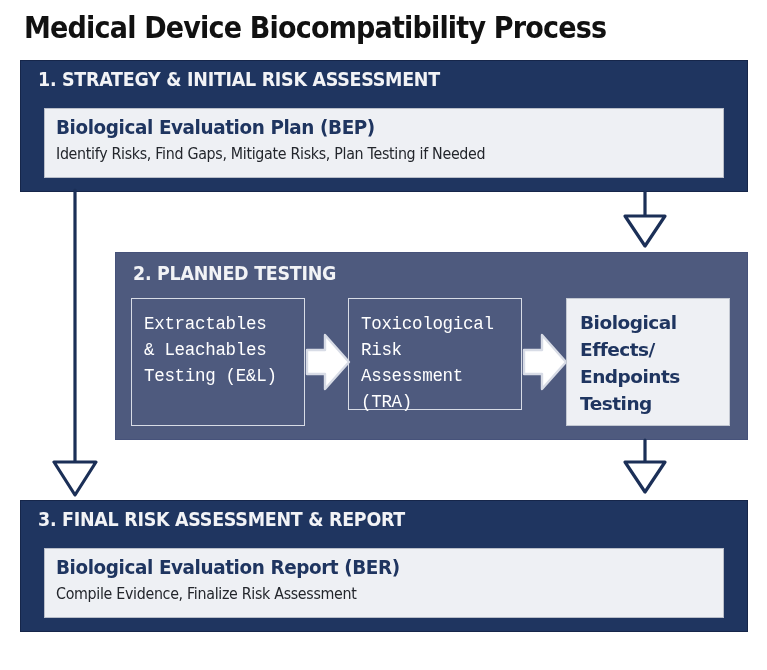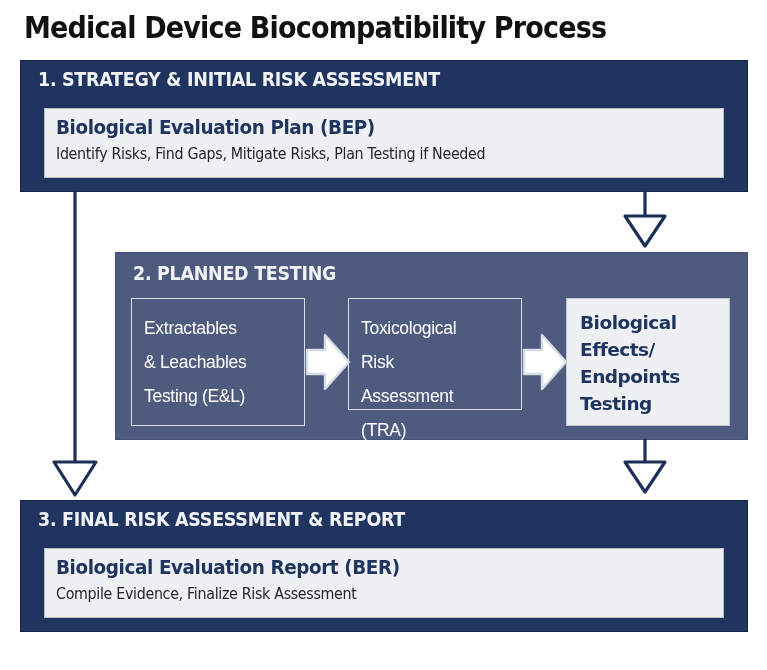--- a/index.html
+++ b/index.html
@@ -106,23 +106,23 @@
   .step-filled {
     background: #eef0f4;
     border: 1px solid #c3c8d2;
     padding-left: 35px;
   }
   .step-text {
     position: absolute;
     left: 12px;
     top: 12px;
     right: 0;
-    font-family: Liberation Sans, sans-serif;
+    font-family: Liberation Mono, monospace;
     font-size: 17.5px;
-    line-height: 34px;
+    line-height: 26px;
     color: #ffffff;
     letter-spacing: -0.3px;
     white-space: pre-line;
   }
   .step-text-strong {
     position: absolute;
     left: 13px;
     top: 10px;
     right: 4px;
     font-family: "DejaVu Sans", sans-serif;

